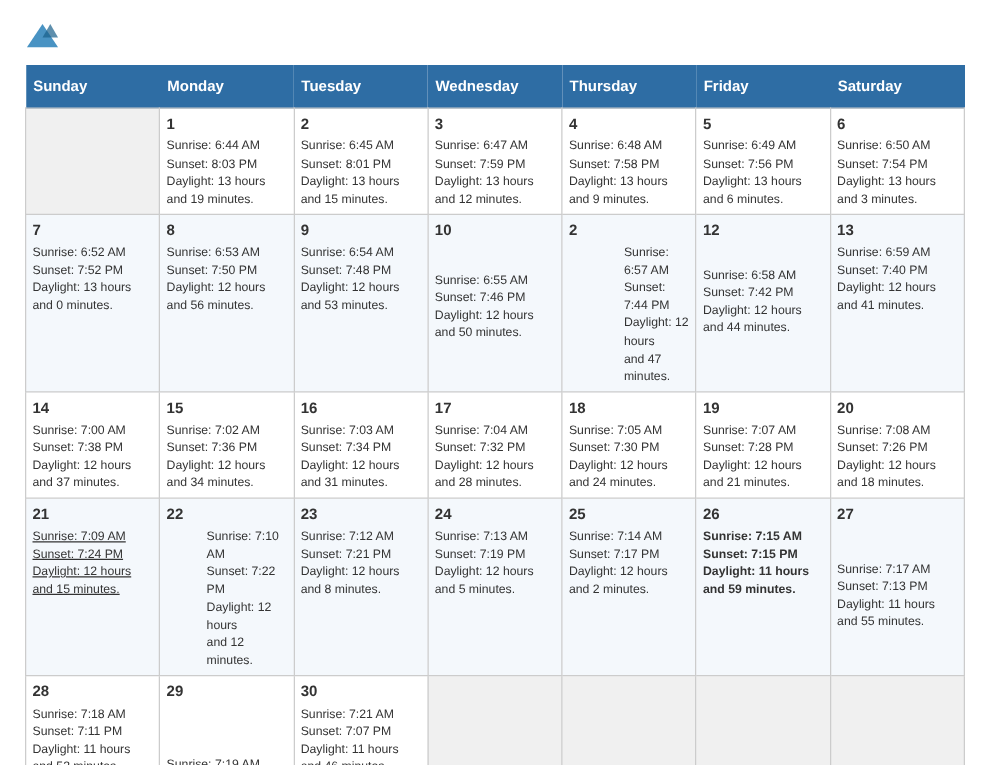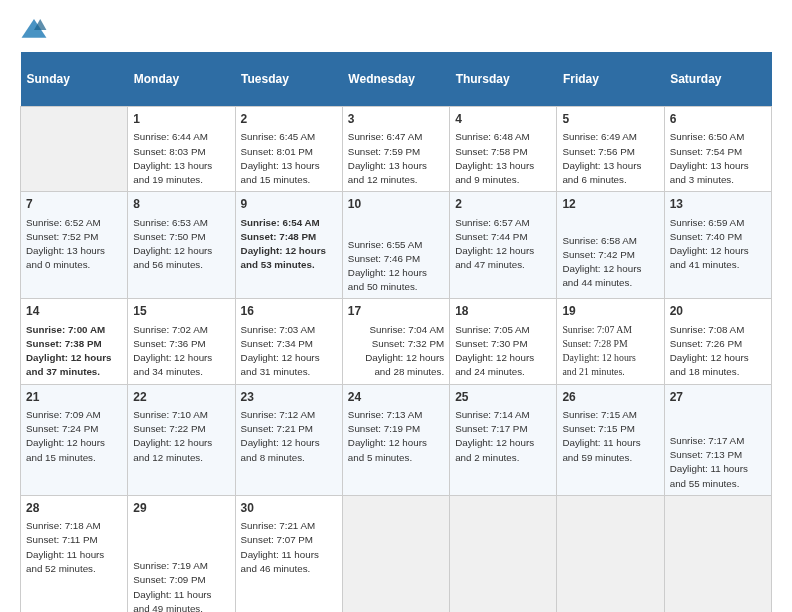--- a/index.html
+++ b/index.html
@@ -50,21 +50,21 @@
     }
     table {
       width: 100%;
       border-collapse: collapse;
       font-size: 10.5px;
     }
     thead tr th {
       background-color: #2e6da4;
       color: #fff;
       text-align: left;
-      padding: 20px 6px;
+      padding: 10px 6px;
       font-size: 12px;
       font-weight: bold;
     }
     tbody tr td {
       border: 1px solid #ccc;
       vertical-align: top;
       padding: 4px 5px;
       height: 78px;
       width: 14.28%;
       color: #333;
@@ -182,35 +182,35 @@
           </td>
           <td>
             <span class="day-num">8</span>
             <div class="day-info" style="white-space: pre-line;">Sunrise: 6:53 AM
 Sunset: 7:50 PM
 Daylight: 12 hours
 and 56 minutes.</div>
           </td>
           <td>
             <span class="day-num">9</span>
-            <div class="day-info" style="white-space: pre-line; font-weight: bold;">Sunrise: 6:54 AM
+            <div class="day-info" style="white-space: pre-line;">Sunrise: 6:54 AM
 Sunset: 7:48 PM
 Daylight: 12 hours
 and 53 minutes.</div>
           </td>
           <td>
             <span class="day-num">10</span>
             <div class="day-info" style="white-space: pre-line; margin-top: 24px;">Sunrise: 6:55 AM
 Sunset: 7:46 PM
 Daylight: 12 hours
 and 50 minutes.</div>
           </td>
           <td>
             <span class="day-num">2</span>
-            <div class="day-info" style="white-space: pre-line;">Sunrise: 6:57 AM
+            <div class="day-info" style="white-space: pre-line; margin-left: 44px;">Sunrise: 6:57 AM
 Sunset: 7:44 PM
 Daylight: 12 hours
 and 47 minutes.</div>
           </td>
           <td>
             <span class="day-num">12</span>
             <div class="day-info" style="white-space: pre-line; margin-top: 20px;">Sunrise: 6:58 AM
 Sunset: 7:42 PM
 Daylight: 12 hours
 and 44 minutes.</div>
@@ -219,79 +219,79 @@
             <span class="day-num">13</span>
             <div class="day-info" style="white-space: pre-line;">Sunrise: 6:59 AM
 Sunset: 7:40 PM
 Daylight: 12 hours
 and 41 minutes.</div>
           </td>
         </tr>
         <tr>
           <td>
             <span class="day-num">14</span>
-            <div class="day-info" style="white-space: pre-line; font-weight: bold;">Sunrise: 7:00 AM
+            <div class="day-info" style="white-space: pre-line;">Sunrise: 7:00 AM
 Sunset: 7:38 PM
 Daylight: 12 hours
 and 37 minutes.</div>
           </td>
           <td>
             <span class="day-num">15</span>
             <div class="day-info" style="white-space: pre-line;">Sunrise: 7:02 AM
 Sunset: 7:36 PM
 Daylight: 12 hours
 and 34 minutes.</div>
           </td>
           <td>
             <span class="day-num">16</span>
             <div class="day-info" style="white-space: pre-line;">Sunrise: 7:03 AM
 Sunset: 7:34 PM
 Daylight: 12 hours
 and 31 minutes.</div>
           </td>
           <td>
             <span class="day-num">17</span>
-            <div class="day-info" style="white-space: pre-line; text-align: right;">Sunrise: 7:04 AM
+            <div class="day-info" style="white-space: pre-line;">Sunrise: 7:04 AM
 Sunset: 7:32 PM
 Daylight: 12 hours
 and 28 minutes.</div>
           </td>
           <td>
             <span class="day-num">18</span>
             <div class="day-info" style="white-space: pre-line;">Sunrise: 7:05 AM
 Sunset: 7:30 PM
 Daylight: 12 hours
 and 24 minutes.</div>
           </td>
           <td>
             <span class="day-num">19</span>
-            <div class="day-info" style="white-space: pre-line; font-family: Liberation Serif, serif;">Sunrise: 7:07 AM
+            <div class="day-info" style="white-space: pre-line;">Sunrise: 7:07 AM
 Sunset: 7:28 PM
 Daylight: 12 hours
 and 21 minutes.</div>
           </td>
           <td>
             <span class="day-num">20</span>
             <div class="day-info" style="white-space: pre-line;">Sunrise: 7:08 AM
 Sunset: 7:26 PM
 Daylight: 12 hours
 and 18 minutes.</div>
           </td>
         </tr>
         <tr>
           <td>
             <span class="day-num">21</span>
-            <div class="day-info" style="white-space: pre-line;">Sunrise: 7:09 AM
+            <div class="day-info" style="white-space: pre-line; text-decoration: underline;">Sunrise: 7:09 AM
 Sunset: 7:24 PM
 Daylight: 12 hours
 and 15 minutes.</div>
           </td>
           <td>
             <span class="day-num">22</span>
-            <div class="day-info" style="white-space: pre-line;">Sunrise: 7:10 AM
+            <div class="day-info" style="white-space: pre-line; margin-left: 32px;">Sunrise: 7:10 AM
 Sunset: 7:22 PM
 Daylight: 12 hours
 and 12 minutes.</div>
           </td>
           <td>
             <span class="day-num">23</span>
             <div class="day-info" style="white-space: pre-line;">Sunrise: 7:12 AM
 Sunset: 7:21 PM
 Daylight: 12 hours
 and 8 minutes.</div>
@@ -305,21 +305,21 @@
           </td>
           <td>
             <span class="day-num">25</span>
             <div class="day-info" style="white-space: pre-line;">Sunrise: 7:14 AM
 Sunset: 7:17 PM
 Daylight: 12 hours
 and 2 minutes.</div>
           </td>
           <td>
             <span class="day-num">26</span>
-            <div class="day-info" style="white-space: pre-line;">Sunrise: 7:15 AM
+            <div class="day-info" style="white-space: pre-line; font-weight: bold;">Sunrise: 7:15 AM
 Sunset: 7:15 PM
 Daylight: 11 hours
 and 59 minutes.</div>
           </td>
           <td>
             <span class="day-num">27</span>
             <div class="day-info" style="white-space: pre-line; margin-top: 28px;">Sunrise: 7:17 AM
 Sunset: 7:13 PM
 Daylight: 11 hours
 and 55 minutes.</div>

